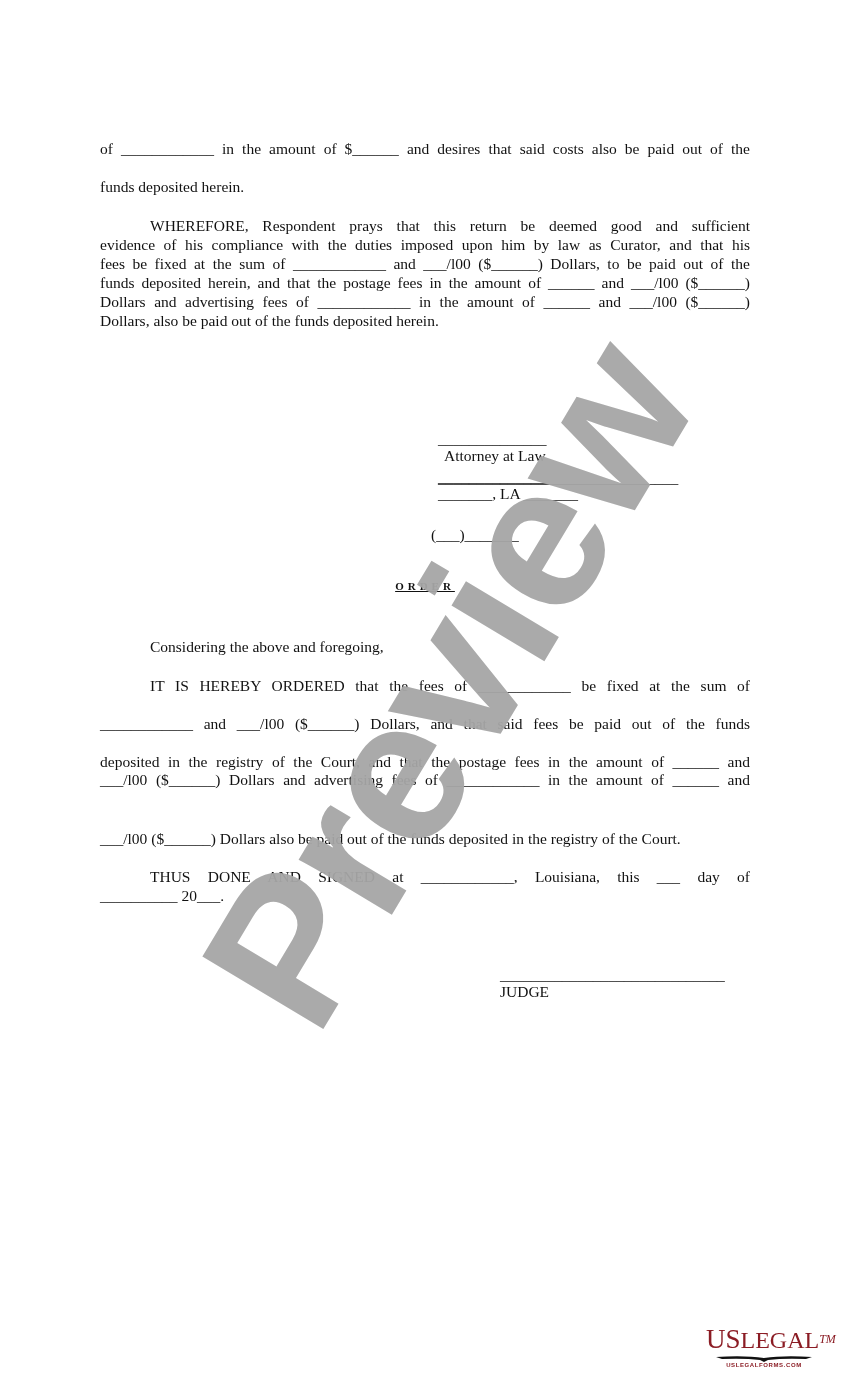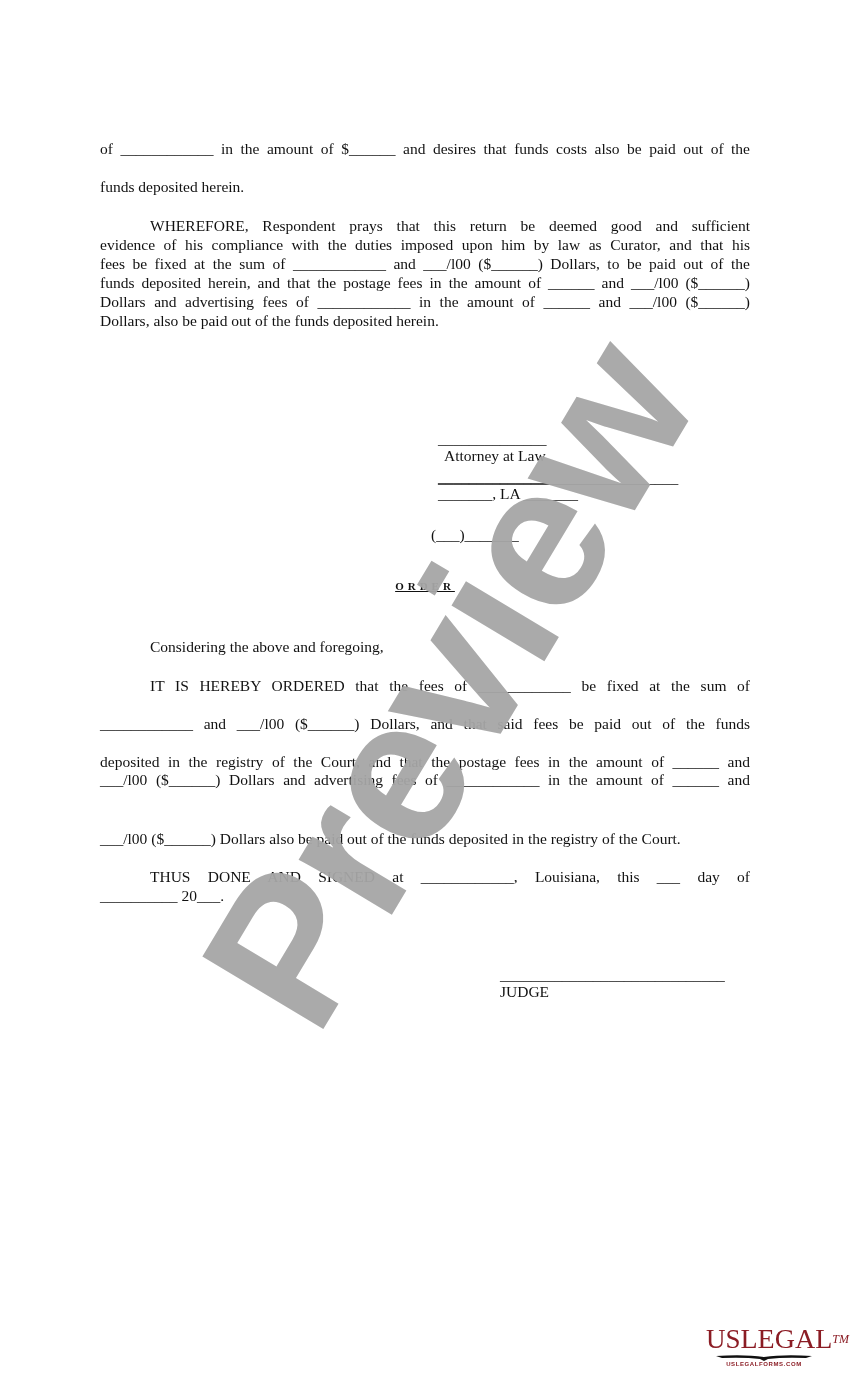--- a/index.html
+++ b/index.html
@@ -14,32 +14,32 @@
     .heading { position: absolute; left: 0; width: 850px; top: 580px; text-align: center; font-weight: bold; text-decoration: underline; letter-spacing: 4px; font-size: 11px; }
     .watermark {
       position: absolute; left: 90px; top: 610px; width: 680px; text-align: center;
       font-family: "Liberation Sans", "DejaVu Sans", sans-serif; font-weight: bold;
       font-size: 205px; line-height: 205px; color: #a6a6a6; opacity: 0.95;
       transform: rotate(-59deg); transform-origin: 50% 50%; letter-spacing: -4px;
       pointer-events: none;
     }
     .logo { position: absolute; left: 706px; top: 1325px; width: 116px; text-align: center; }
     .logo-main { font-family: "Liberation Serif", "DejaVu Serif", serif; font-size: 27px; color: #8b1c24; letter-spacing: 0px; line-height: 28px; }
-    .logo-main .small { font-size: 28px; text-align: center; }
+    .logo-main .small { font-size: 24px; text-align: center; }
     .logo-tm { font-size: 12px; vertical-align: top; color: #8b1c24; font-style: italic; }
     .logo-wing { height: 8px; position: relative; margin: 0 auto; width: 100px; }
     .logo-wing svg { display: block; }
     .logo-url { font-family: "Liberation Sans", "DejaVu Sans", sans-serif; font-size: 6px; color: #8b1c24; letter-spacing: 0.6px; font-weight: bold; }
   </style>
 </head>
 <body>
 
 <div class="page">
 
-  <div class="line just" style="left:100px; width:650px; top:139px;">of ____________ in the amount of $______ and desires that funds costs also be paid out of the</div>
+  <div class="line just" style="left:100px; width:650px; top:139px;">of ____________ in the amount of $______ and desires that said costs also be paid out of the</div>
   <div class="line" style="left:100px; top:177px;">funds deposited herein.</div>
 
   <div class="line just indent" style="left:100px; width:650px; top:216px;">WHEREFORE, Respondent prays that this return be deemed good and sufficient</div>
   <div class="line just" style="left:100px; width:650px; top:235px;">evidence of his compliance with the duties imposed upon him by law as Curator, and that his</div>
   <div class="line just" style="left:100px; width:650px; top:254px;">fees be fixed at the sum of ____________ and ___/l00 ($______) Dollars, to be paid out of the</div>
   <div class="line just" style="left:100px; width:650px; top:273px;">funds deposited herein, and that the postage fees in the amount of ______ and ___/l00 ($______)</div>
   <div class="line just" style="left:100px; width:650px; top:292px;">Dollars and advertising fees of ____________ in the amount of ______ and ___/l00 ($______)</div>
   <div class="line" style="left:100px; top:311px;">Dollars, also be paid out of the funds deposited herein.</div>
 
   <div class="line" style="left:438px; top:420px;margin-top:48px;">_______________________________</div>

